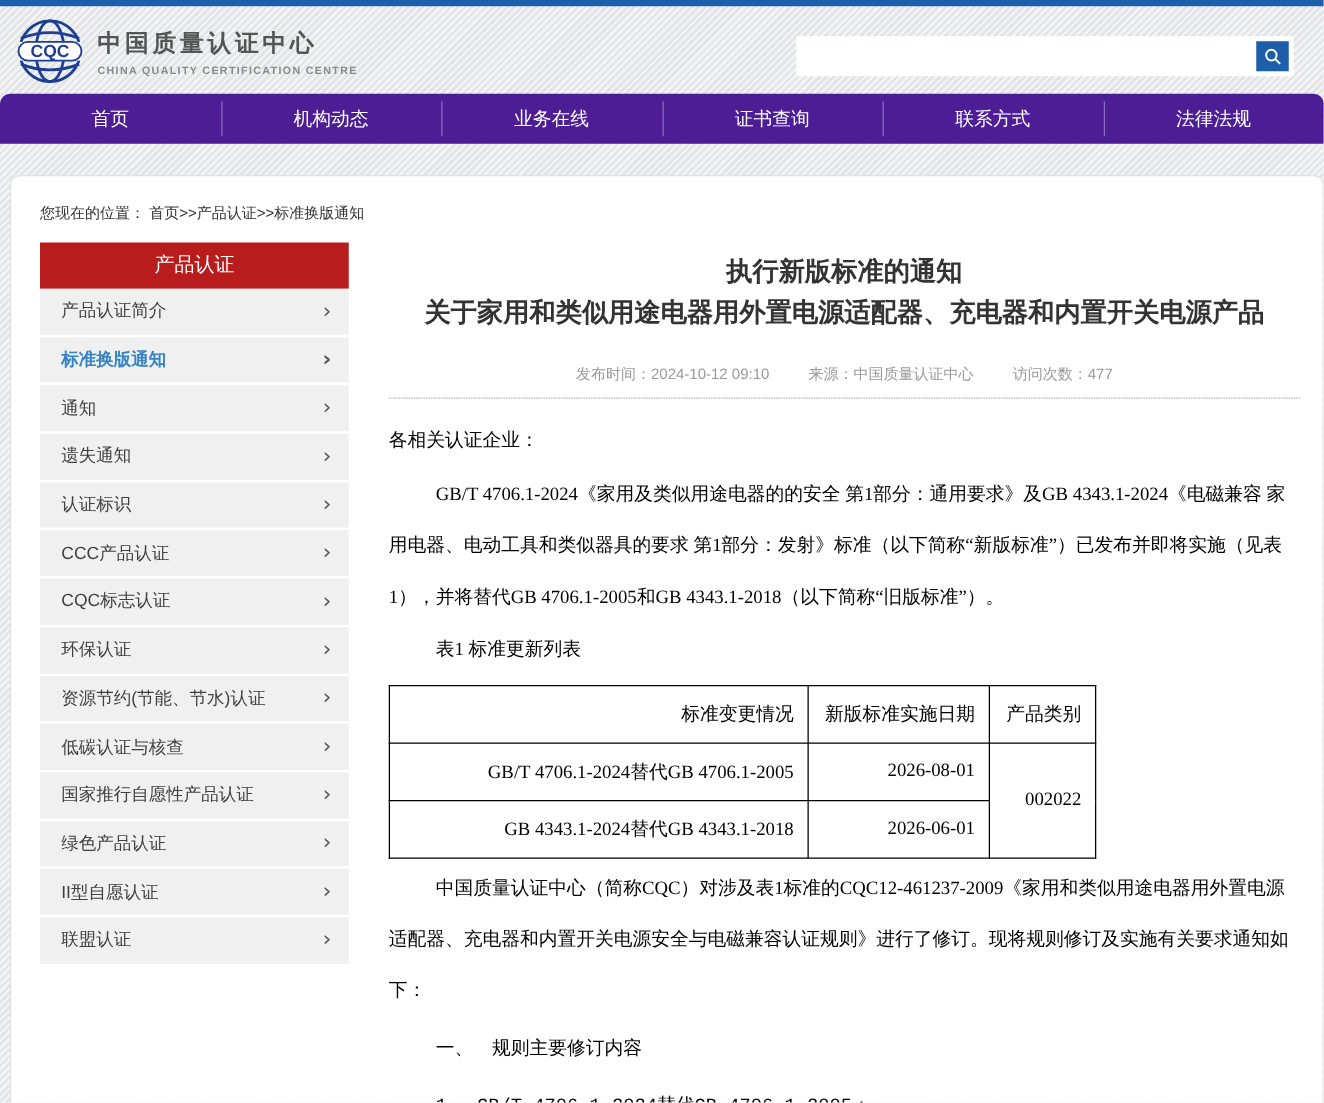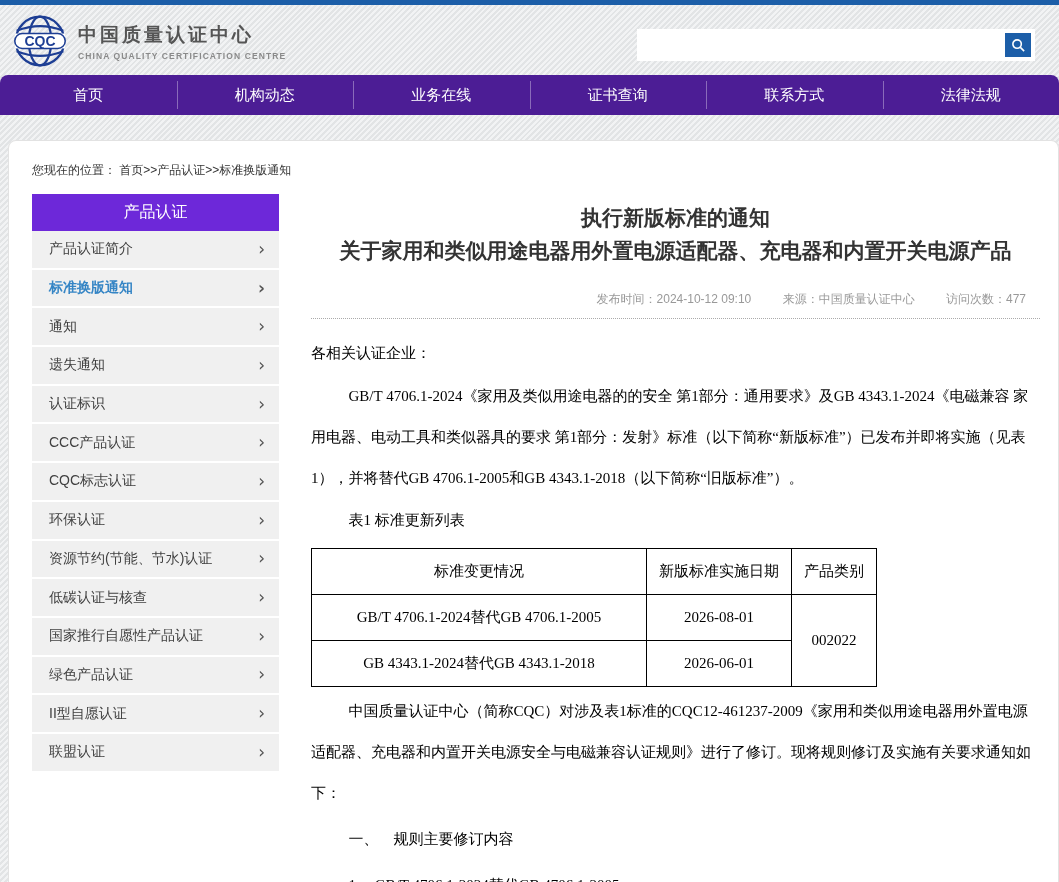--- a/index.html
+++ b/index.html
@@ -25,43 +25,43 @@
   
   .nav { height:40px; background:#4c1d95; border-radius:8px 8px 0 0; display:flex; }
   .nav-item { flex:1; display:flex; align-items:center; justify-content:center; color:#fff; font-size:15px; cursor:pointer; position:relative; }
   .nav-item + .nav-item::before { content:""; position:absolute; left:0; top:6px; bottom:6px; width:1px; background:rgba(255,255,255,.35); }
   
   .panel { margin-left:8px; margin-top:25px; background:#fff; border-radius:8px 8px 0 0; border:1px solid #e2e2e2; border-bottom:none; min-height:717px; padding:14px 18px 0 23px; }
   .breadcrumb { font-size:12px; color:#333; padding:7px 0 0 0; }
   .cols { display:flex; margin-top:15px; }
   
   .sidebar { width:247px; flex:none; }
-  .side-head { height:37px; background:#6d28d9; color:#fff; font-size:16px; display:flex; align-items:center; justify-content:center; }
+  .side-head { height:37px; background:#b91c1c; color:#fff; font-size:16px; display:flex; align-items:center; justify-content:center; }
   .side-list { list-style:none; }
   .side-item { height:38.7px; background:#f0f0f0; border-bottom:2px solid #fff; display:flex; align-items:center; justify-content:space-between; padding:0 14px 0 17px; font-size:14px; color:#404040; cursor:pointer; }
   .side-item .chev { color:#555; font-size:17px; line-height:1; font-family:"DejaVu Sans",sans-serif; }
   .side-item .chev::before { content:"\203A"; }
   .side-item.active { color:#3585c5; font-weight:bold; }
   
   .article { flex:1; margin-left:32px; width:730px; font-family:"Liberation Serif","DejaVu Serif",serif; }
   .art-title { font-family:"Liberation Sans","DejaVu Sans",sans-serif; font-size:21px; font-weight:bold; color:#333; text-align:center; line-height:1.55; margin-top:8px; }
-  .art-meta { text-align:right; font-size:12px; color:#999; margin-top:24px; font-family:"Liberation Sans","DejaVu Sans",sans-serif; }
+  .art-meta { text-align:center; font-size:12px; color:#999; margin-top:24px; font-family:"Liberation Sans","DejaVu Sans",sans-serif; }
   .art-meta span { margin:0 14px; }
   .dotline { border-bottom:1px dotted #aaa; margin-top:10px; }
   .art-body { font-size:15px; color:#000; margin-top:14px; }
   .art-body p { line-height:41px; }
   .p-plain { margin-top:4px; }
   .p-indent { text-indent:2.5em; margin-top:2px; }
   .tbl-caption { text-indent:2.5em; margin-top:1px; line-height:41px; }
   table.std { border-collapse:collapse; margin:7px 0 4px 0; }
-  table.std th, table.std td { border:1px solid #000; font-weight:normal; text-align:center; font-size:15px; padding:0 11px; }
+  table.std th, table.std td { border:1px solid #000; font-weight:normal; text-align:right; font-size:15px; padding:0 11px; }
   table.std th { height:46px; vertical-align:middle; }
   table.std td { height:46px; vertical-align:middle; }
   .w1{ width:335px; } .w2{ width:145px; } .w3{ width:85px; }
-  .list-line { text-indent:2.5em; line-height:41px; margin-top:5px; }
+  .list-line { text-indent:2.5em; line-height:41px; margin-top:5px;font-family:Liberation Mono, monospace; }
 </style>
 </head>
 <body>
 
 <div class="topstrip"></div>
 
 <div class="header">
   <div class="brand">
     <svg class="logo-svg" viewBox="0 0 60 60">
       <g fill="none" stroke="#1d3e94" stroke-width="2.4">

